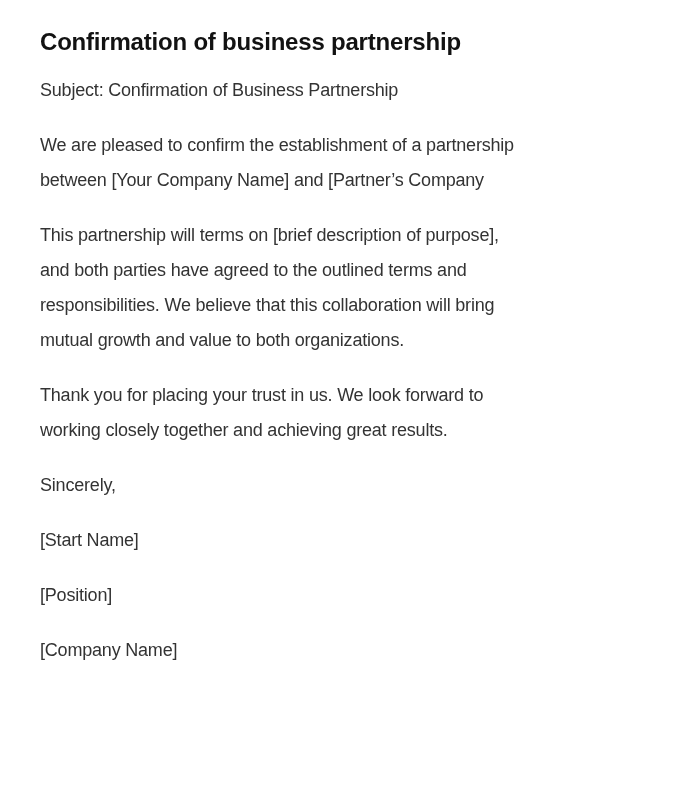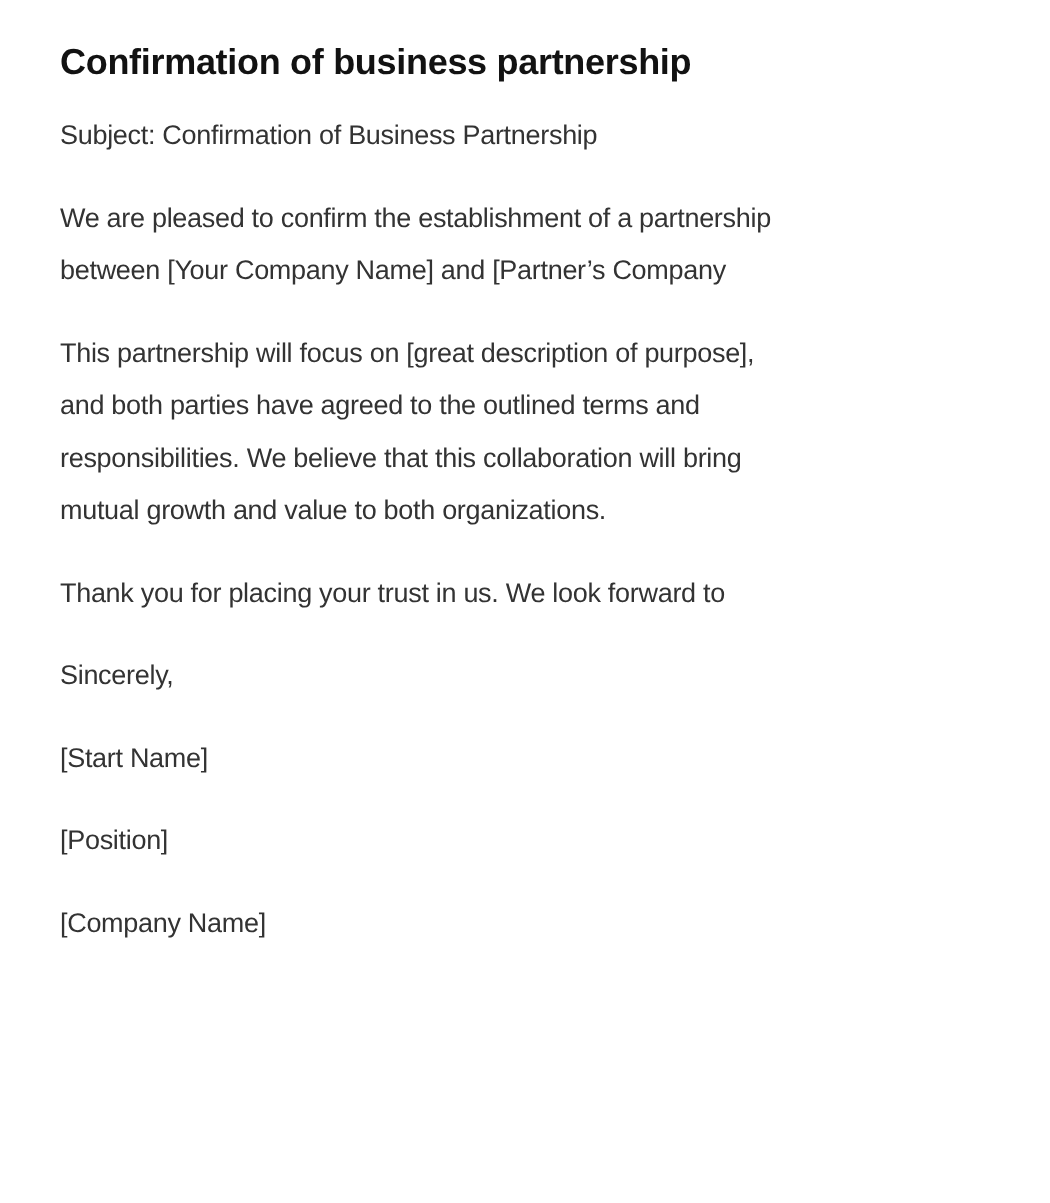--- a/index.html
+++ b/index.html
@@ -48,28 +48,29 @@
     <span class="line">Subject: Confirmation of Business Partnership</span>
   </p>
 
 
   <p class="para">
     <span class="line">We are pleased to confirm the establishment of a partnership</span>
     <span class="line">between [Your Company Name] and [Partner’s Company</span>
   </p>
 
   <p class="para">
-    <span class="line">This partnership will focus on [great description of purpose],</span>
+    <span class="line">This partnership will terms on [brief description of purpose],</span>
     <span class="line">and both parties have agreed to the outlined terms and</span>
     <span class="line">responsibilities. We believe that this collaboration will bring</span>
     <span class="line">mutual growth and value to both organizations.</span>
   </p>
 
   <p class="para">
     <span class="line">Thank you for placing your trust in us. We look forward to</span>
+    <span class="line">working closely together and achieving great results.</span>
   </p>
 
   <p class="para">
     <span class="line">Sincerely,</span>
   </p>
 
   <p class="para">
     <span class="line">[Start Name]</span>
   </p>
 

